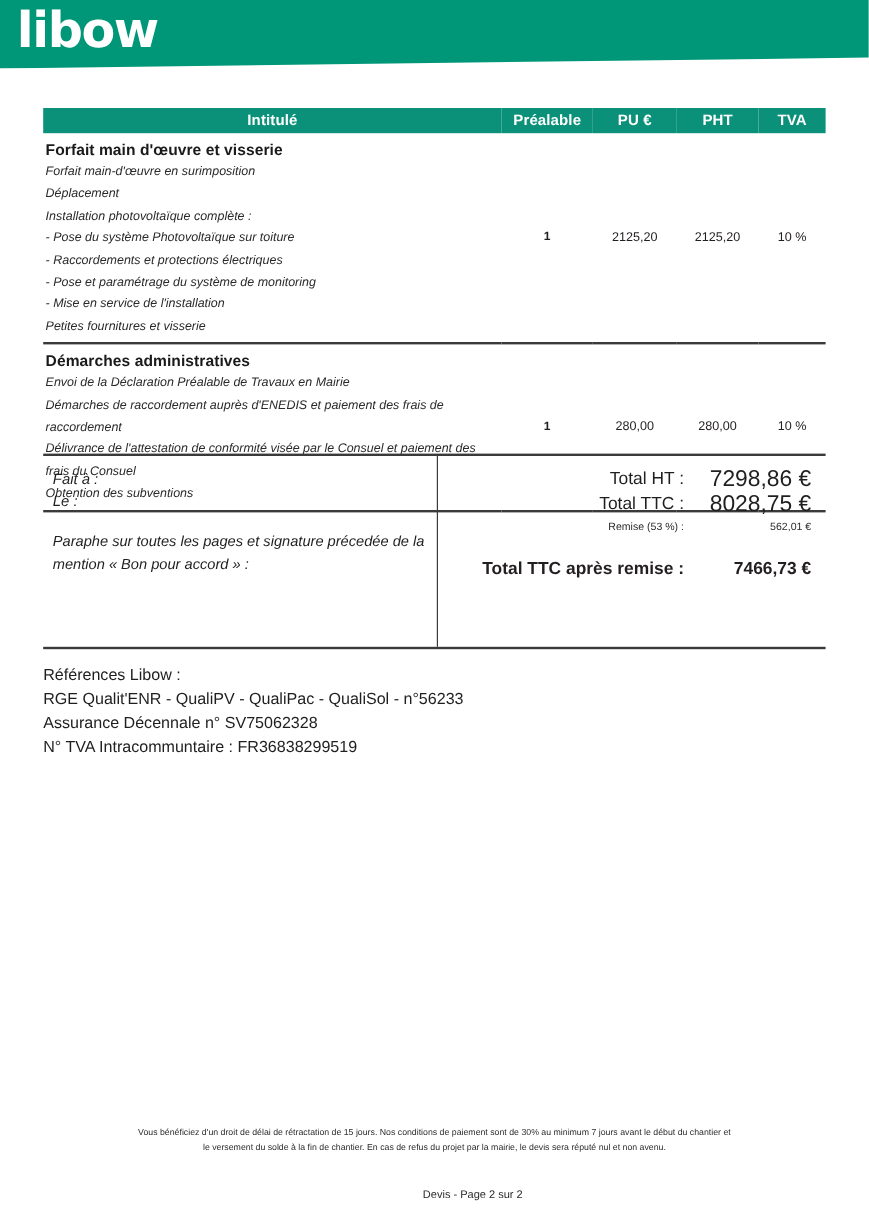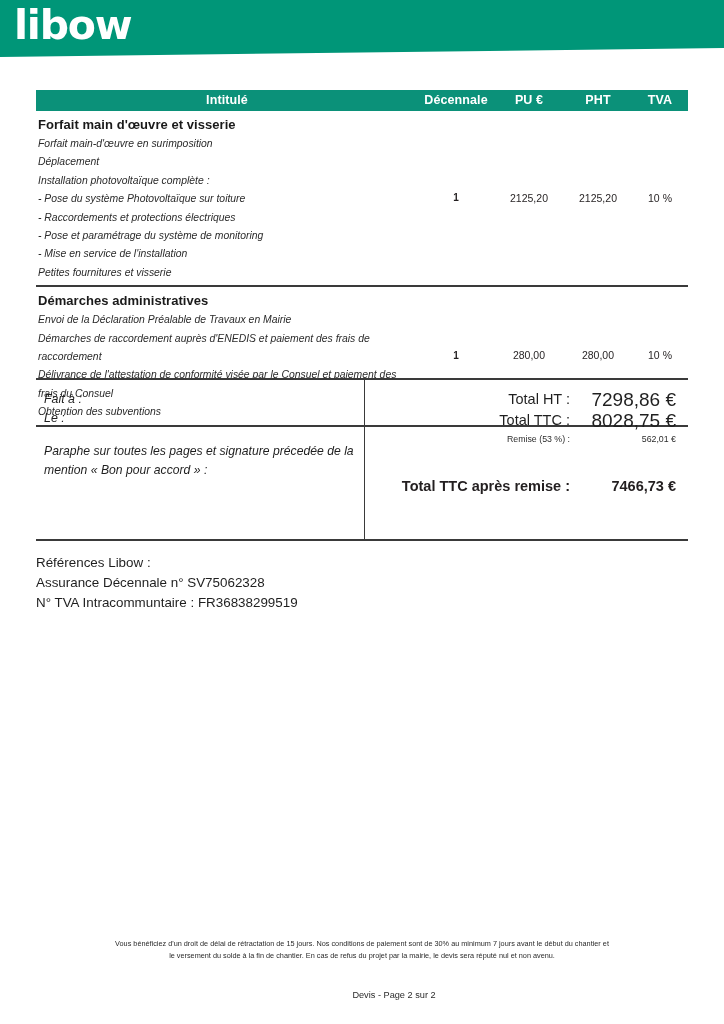--- a/index.html
+++ b/index.html
@@ -151,21 +151,21 @@
     padding-right: 10px;
   }
   .tot-value {
     width: 96px;
     text-align: right;
   }
   .tot-big .tot-label { font-size: 14.5px; line-height: 21px; color: #1f1f1f; }
   .tot-big .tot-value { font-size: 19px; line-height: 21px; color: #1f1f1f; }
   .tot-small .tot-label { font-size: 8.8px; line-height: 16px; color: #2b2b2b; }
   .tot-small .tot-value { font-size: 8.8px; line-height: 16px; color: #2b2b2b; }
-  .tot-final { margin-top: 28px; }
+  .tot-final { margin-top: 16px; }
   .tot-final .tot-label { font-size: 14.5px; font-weight: 700; line-height: 22px; }
   .tot-final .tot-value { font-size: 14.5px; font-weight: 700; line-height: 22px; }
 
   
   .references {
     position: absolute;
     left: 36px;
     top: 553px;
     width: 500px;
   }
@@ -208,21 +208,21 @@
   <colgroup>
     <col class="col-w-title">
       <col class="col-w-qty">
       <col class="col-w-pu">
       <col class="col-w-pht">
       <col class="col-w-tva">
   </colgroup>
   <thead>
     <tr>
       <th class="col-title" style="background: rgb(11, 145, 121);">Intitulé</th>
-      <th style="background: rgb(11, 145, 121);">Décennale</th>
+      <th style="background: rgb(11, 145, 121);">Préalable</th>
       <th style="background: rgb(11, 145, 121);">PU €</th>
       <th style="background: rgb(11, 145, 121);">PHT</th>
       <th style="background: rgb(11, 145, 121);">TVA</th>
     </tr>
   </thead>
   <tbody id="items-body">
       <tr class="item-row row-sep">
         <td>
           <div class="section-title">Forfait main d'œuvre et visserie</div>
           <div class="desc-line">Forfait main-d'œuvre en surimposition</div>
@@ -279,19 +279,20 @@
     <div class="tot-row tot-final">
       <div class="tot-label">Total TTC après remise :</div>
       <div class="tot-value">7466,73 €</div>
     </div>
   </div>
 </div>
 
 <div class="references">
   <div class="ref-line">Références Libow :</div>
   <div id="ref-lines">
+      <div class="ref-line">RGE Qualit'ENR - QualiPV - QualiPac - QualiSol - n°56233</div>
       <div class="ref-line">Assurance Décennale n° SV75062328</div>
       <div class="ref-line">N° TVA Intracommuntaire : FR36838299519</div>
     </div>
 </div>
 
 <div class="footer-legal">Vous bénéficiez d'un droit de délai de rétractation de 15 jours. Nos conditions de paiement sont de 30% au minimum 7 jours avant le début du chantier et le versement du solde à la fin de chantier. En cas de refus du projet par la mairie, le devis sera réputé nul et non avenu.</div>
 <div class="footer-page">Devis - Page 2 sur 2</div>
 
 </body></html>

